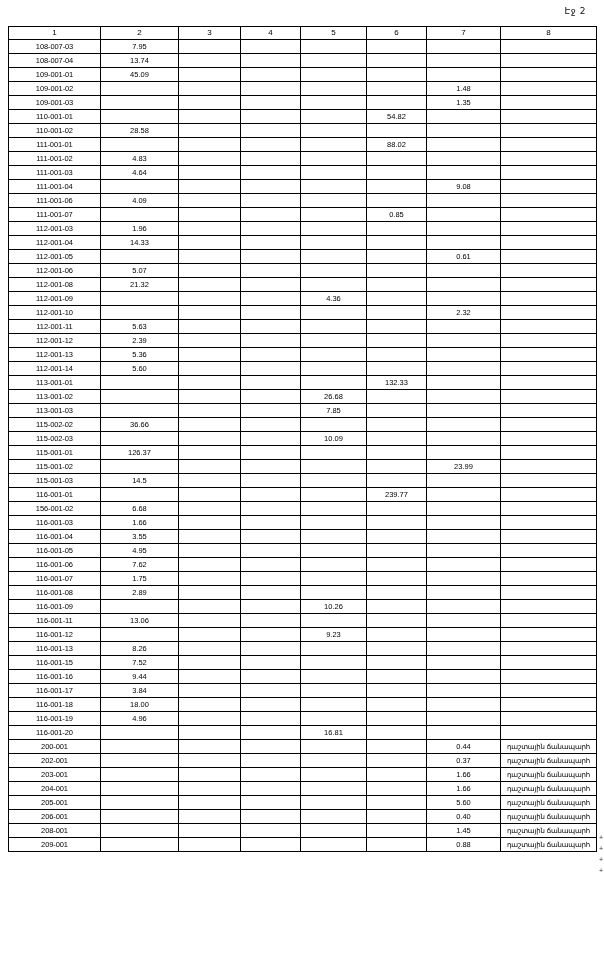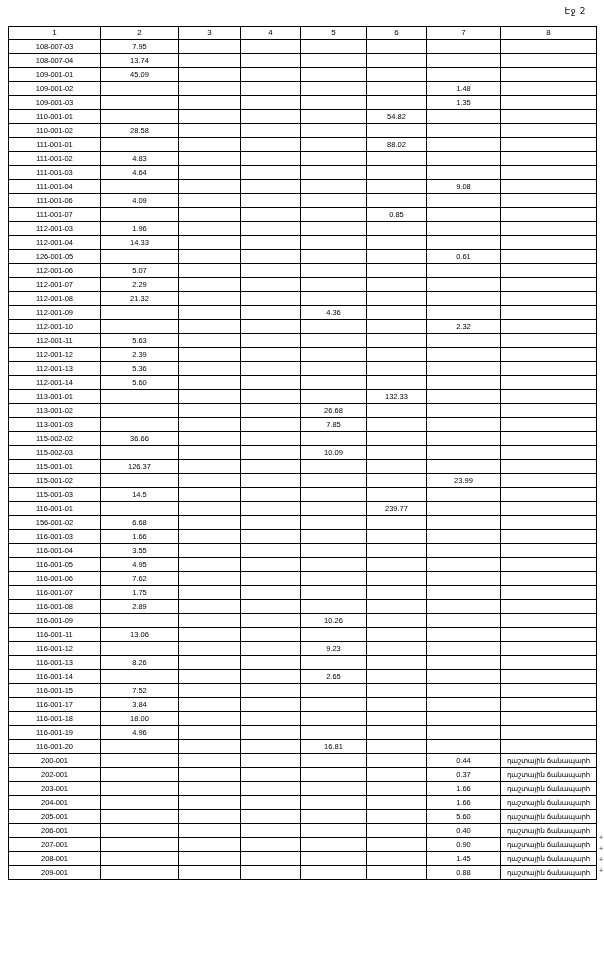--- a/index.html
+++ b/index.html
@@ -269,50 +269,40 @@
             <td class="code">112-001-04</td>
             <td class="num">14.33</td>
             <td class="num"></td>
             <td class="num"></td>
             <td class="num"></td>
             <td class="num"></td>
             <td class="num"></td>
             <td class="note"></td>
           </tr>
           <tr>
-            <td class="code">126-001-05</td>
+            <td class="code">112-001-05</td>
             <td class="num"></td>
             <td class="num"></td>
             <td class="num"></td>
             <td class="num"></td>
             <td class="num"></td>
             <td class="num">0.61</td>
             <td class="note"></td>
           </tr>
           <tr>
             <td class="code">112-001-06</td>
             <td class="num">5.07</td>
             <td class="num"></td>
             <td class="num"></td>
             <td class="num"></td>
             <td class="num"></td>
             <td class="num"></td>
             <td class="note"></td>
           </tr>
           <tr>
-            <td class="code">112-001-07</td>
-            <td class="num">2.29</td>
-            <td class="num"></td>
-            <td class="num"></td>
-            <td class="num"></td>
-            <td class="num"></td>
-            <td class="num"></td>
-            <td class="note"></td>
-          </tr>
-          <tr>
             <td class="code">112-001-08</td>
             <td class="num">21.32</td>
             <td class="num"></td>
             <td class="num"></td>
             <td class="num"></td>
             <td class="num"></td>
             <td class="num"></td>
             <td class="note"></td>
           </tr>
           <tr>
@@ -569,40 +559,40 @@
             <td class="code">116-001-13</td>
             <td class="num">8.26</td>
             <td class="num"></td>
             <td class="num"></td>
             <td class="num"></td>
             <td class="num"></td>
             <td class="num"></td>
             <td class="note"></td>
           </tr>
           <tr>
-            <td class="code">116-001-14</td>
-            <td class="num"></td>
-            <td class="num"></td>
-            <td class="num"></td>
-            <td class="num">2.65</td>
-            <td class="num"></td>
-            <td class="num"></td>
-            <td class="note"></td>
-          </tr>
-          <tr>
             <td class="code">116-001-15</td>
             <td class="num">7.52</td>
             <td class="num"></td>
             <td class="num"></td>
             <td class="num"></td>
             <td class="num"></td>
             <td class="num"></td>
             <td class="note"></td>
           </tr>
           <tr>
+            <td class="code">116-001-16</td>
+            <td class="num">9.44</td>
+            <td class="num"></td>
+            <td class="num"></td>
+            <td class="num"></td>
+            <td class="num"></td>
+            <td class="num"></td>
+            <td class="note"></td>
+          </tr>
+          <tr>
             <td class="code">116-001-17</td>
             <td class="num">3.84</td>
             <td class="num"></td>
             <td class="num"></td>
             <td class="num"></td>
             <td class="num"></td>
             <td class="num"></td>
             <td class="note"></td>
           </tr>
           <tr>
@@ -686,30 +676,20 @@
             <td class="note">դաշտային ճանապարհ</td>
           </tr>
           <tr>
             <td class="code">206-001</td>
             <td class="num"></td>
             <td class="num"></td>
             <td class="num"></td>
             <td class="num"></td>
             <td class="num"></td>
             <td class="num">0.40</td>
-            <td class="note">դաշտային ճանապարհ</td>
-          </tr>
-          <tr>
-            <td class="code">207-001</td>
-            <td class="num"></td>
-            <td class="num"></td>
-            <td class="num"></td>
-            <td class="num"></td>
-            <td class="num"></td>
-            <td class="num">0.90</td>
             <td class="note">դաշտային ճանապարհ</td>
           </tr>
           <tr>
             <td class="code">208-001</td>
             <td class="num"></td>
             <td class="num"></td>
             <td class="num"></td>
             <td class="num"></td>
             <td class="num"></td>
             <td class="num">1.45</td>

